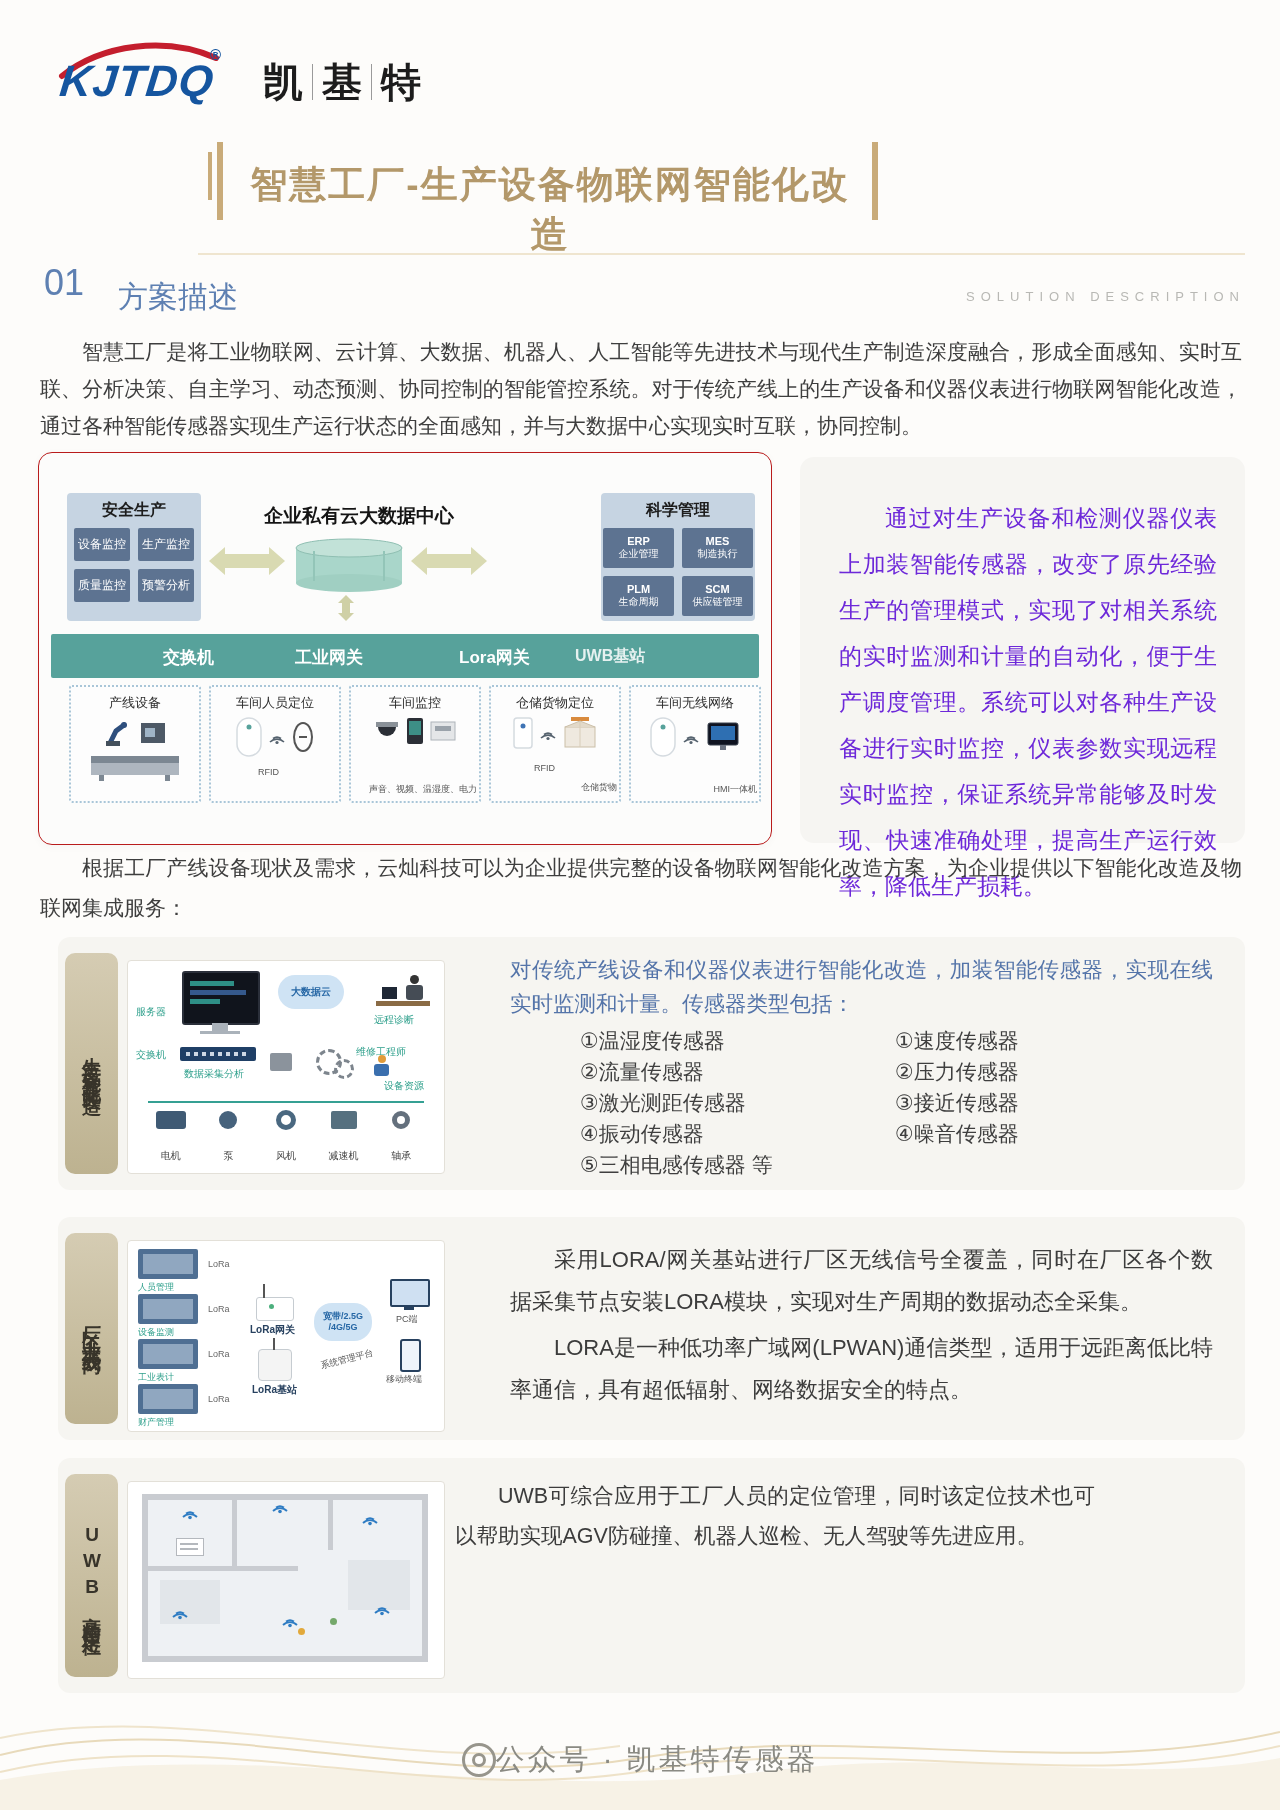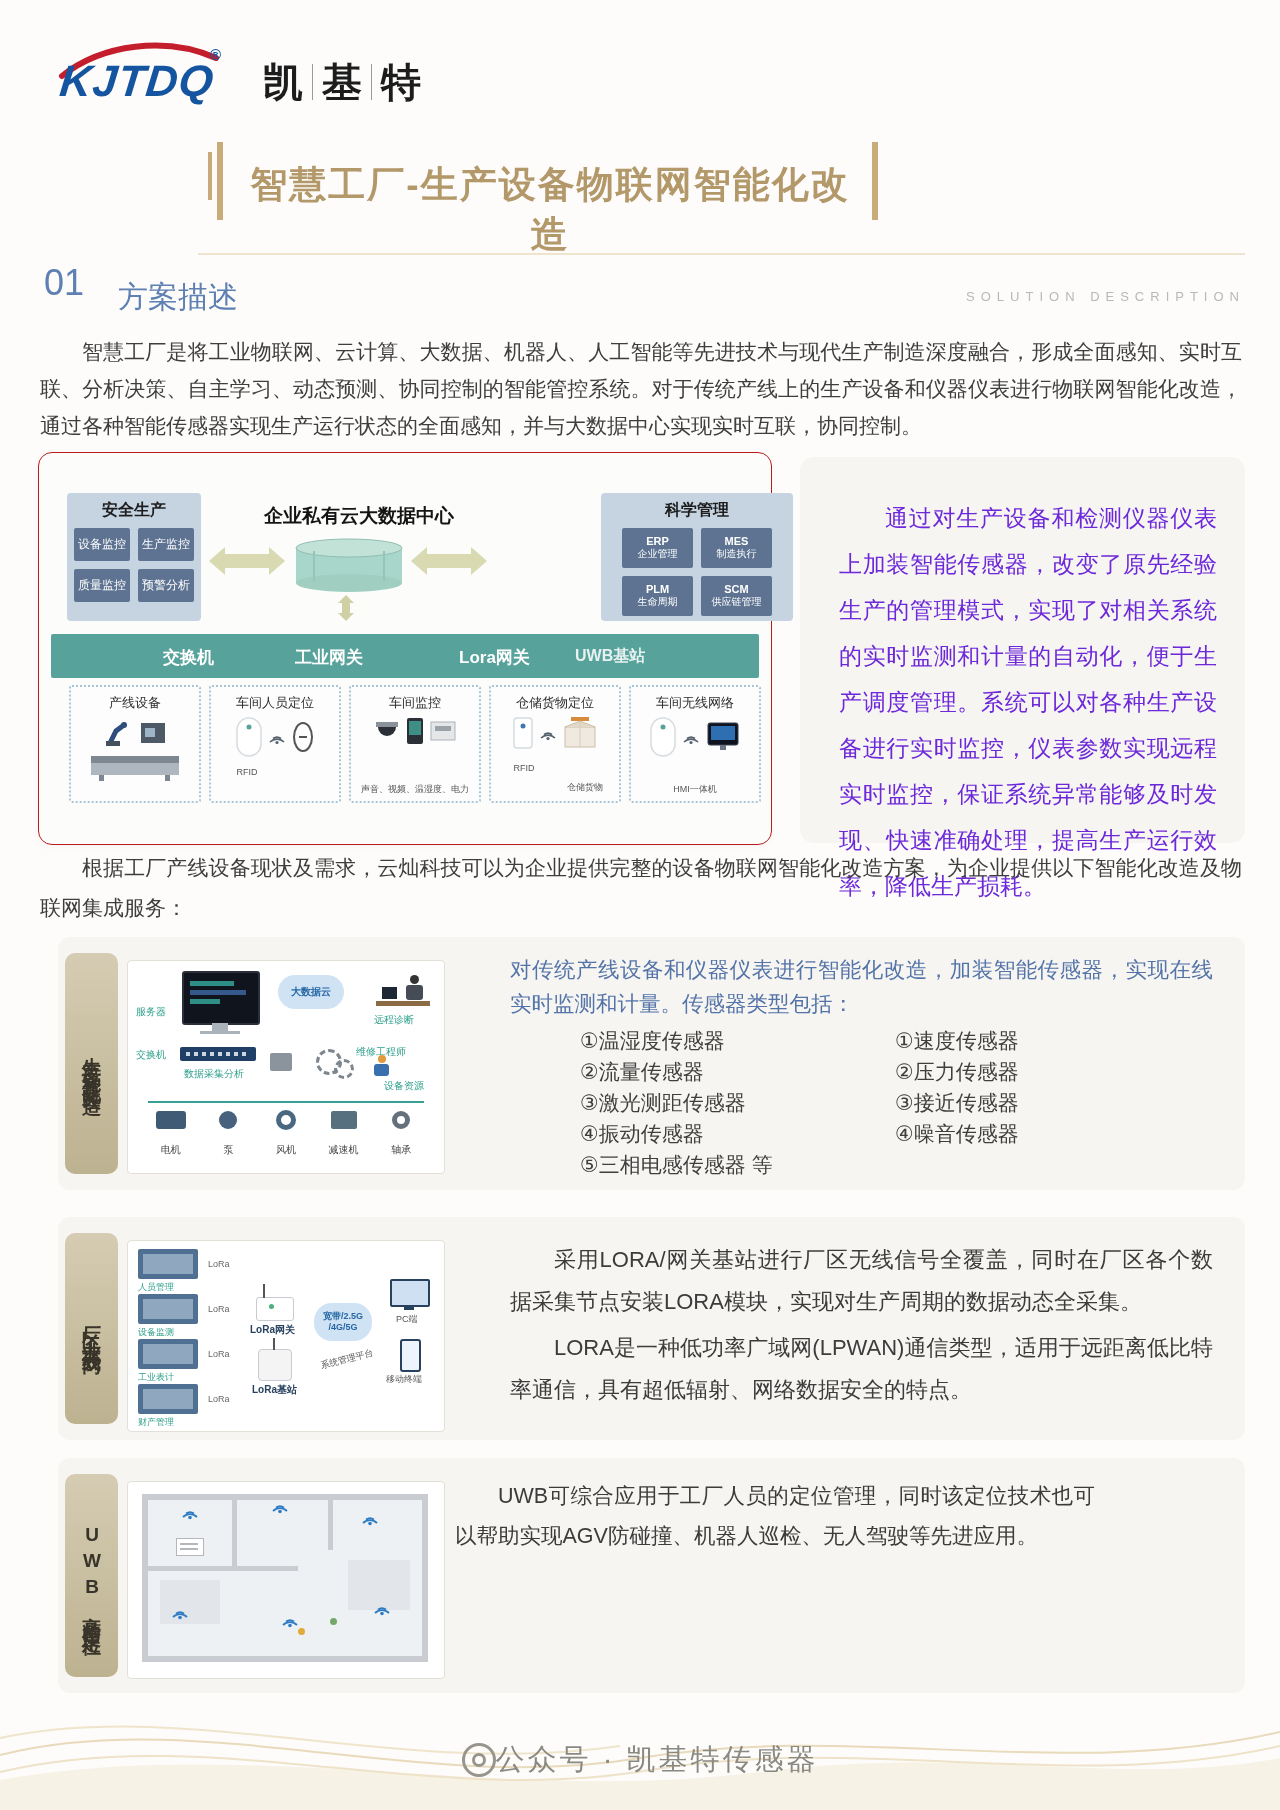--- a/index.html
+++ b/index.html
@@ -27,41 +27,41 @@
   .sec-title{left:118px;top:277px;font-size:30px;color:#5e80b2}
   .sec-en{right:35px;top:289px;font-size:13px;color:#b8b8b4;letter-spacing:6px}
   
   .para{color:#3e3e3e;text-align:justify}
   .p-intro{left:40px;top:333px;width:1202px;font-size:21px;line-height:37px;text-indent:2em}
   .p-services{left:40px;top:848px;width:1202px;font-size:21px;line-height:40px;text-indent:2em}
   
   .diagram{left:38px;top:452px;width:732px;height:391px;background:#fcfcfb;border:1px solid #b91c1c;border-radius:14px;box-shadow:0 2px 8px rgba(0,0,0,.03)}
   .grp-panel{position:absolute;background:#c6d4e2;border-radius:4px}
   .grp-safety{left:28px;top:40px;width:134px;height:128px}
-  .grp-mgmt{left:562px;top:40px;width:192px;height:128px}
+  .grp-mgmt{left:562px;top:40px;width:154px;height:128px}
   .grp-title{text-align:center;font-size:16px;font-weight:800;color:#1d1d1d;margin-top:7px}
   .grp-grid{display:flex;flex-wrap:wrap;justify-content:center;gap:8px;margin-top:7px}
   .grp-box{background:#5d7391;color:#fff;display:flex;flex-direction:column;align-items:center;justify-content:center;border-radius:2px;text-align:center}
   .grp-safety .grp-box{width:56px;height:33px;font-size:12px}
   .grp-mgmt .grp-box{width:71px;height:40px}
   .grp-box .ab{font-size:11px;font-weight:700}
   .grp-box .lb{font-size:10px}
   .cloud-title{left:220px;top:50px;width:200px;text-align:center;font-size:19px;font-weight:800;color:#141414}
   .cyl{left:255px;top:84px}
   .ud{left:298px;top:142px}
   .harrow{top:92px}
   .ha-l{left:170px}.ha-r{left:372px}
   .band{left:12px;top:181px;width:708px;height:44px;background:#57a29b;border-radius:2px}
   .band span{position:absolute;top:12px;font-size:17px;font-weight:700;color:#fff}
   .band .b0{left:112px}.band .b1{left:244px}.band .b2{left:408px}.band .b3{left:524px;color:rgba(255,255,255,.85);font-size:16px}
   .devrow{left:30px;top:232px;width:700px;height:118px;display:flex;gap:8px}
   .dbox{position:relative;width:132px;height:118px;border:2px dotted #a9c6d8;border-radius:3px;background:#fdfdfd;box-sizing:border-box}
   .dbox .dt{position:absolute;left:0;right:0;top:7px;text-align:center;font-size:13px;color:#2e2e2e}
   .dbox .glyphs{position:absolute;left:0;right:0;top:30px;display:flex;justify-content:center;align-items:center;gap:5px}
-  .dbox .sub{position:absolute;font-size:9px;color:#555;text-align:center}
+  .dbox .sub{position:absolute;font-size:9px;color:#555;text-align:right}
   .sub-b2{left:4px;width:64px;top:80px}
   .sub-b3{left:2px;right:2px;top:96px;font-size:8.5px}
   .sub-b4a{left:2px;width:62px;top:76px}
   .sub-b4b{left:62px;right:2px;top:94px}
   .sub-b5{left:2px;right:2px;top:96px}
   .oven{position:absolute;left:20px;top:66px}
   
   .sol-panel{left:800px;top:457px;width:445px;height:386px;background:#f6f5f2;border-radius:14px}
   .sol-text{position:absolute;left:39px;right:28px;top:38px;font-size:23px;line-height:46px;color:#6d28d9;text-align:justify;text-indent:2em}
   
@@ -97,21 +97,21 @@
   .b1-mod{position:absolute;left:142px;top:92px;width:22px;height:18px;background:#8b939c;border-radius:2px}
   .gear{position:absolute;border:3px dashed #7d858d;border-radius:50%}
   .g1{left:188px;top:88px;width:20px;height:20px}
   .g2{left:206px;top:98px;width:14px;height:14px}
   .b1-whead{position:absolute;left:250px;top:94px;width:8px;height:8px;border-radius:50%;background:#e09b3a}
   .b1-wbody{position:absolute;left:246px;top:103px;width:15px;height:12px;border-radius:3px;background:#3a6fae}
   .busline{position:absolute;left:20px;top:140px;width:276px;height:2px;background:#35a093}
   .machines{position:absolute;left:0;top:146px;width:100%;display:flex;justify-content:space-around;padding:0 14px;box-sizing:border-box}
   .mach{width:48px;display:flex;flex-direction:column;align-items:center}
   .mach .shape{height:26px;display:flex;align-items:center}
-  .mach .ml{font-size:10px;color:#444;margin-top:10px}
+  .mach .ml{font-size:10px;color:#444;margin-top:16px}
   .mo-motor{width:30px;height:18px;background:#3f5a74;border-radius:3px}
   .mo-pump{width:18px;height:18px;background:#46627c;border-radius:50%}
   .mo-fan{width:20px;height:20px;border:5px solid #4a6880;border-radius:50%;box-sizing:border-box}
   .mo-gear{width:26px;height:18px;background:#56707f;border-radius:2px}
   .mo-bear{width:18px;height:18px;border:5px solid #64707d;border-radius:50%;box-sizing:border-box}
   
   .thumb{position:absolute;left:10px;width:60px;height:30px;background:#4f6f93;border-radius:2px}
   .thumb::after{content:"";position:absolute;left:5px;top:5px;right:5px;bottom:5px;background:#c7d6e6;opacity:.55}
   .b2-lab{position:absolute;left:10px;font-size:9px;color:#2fa08c}
   .lora-tag{position:absolute;left:80px;font-size:9px;color:#666}

